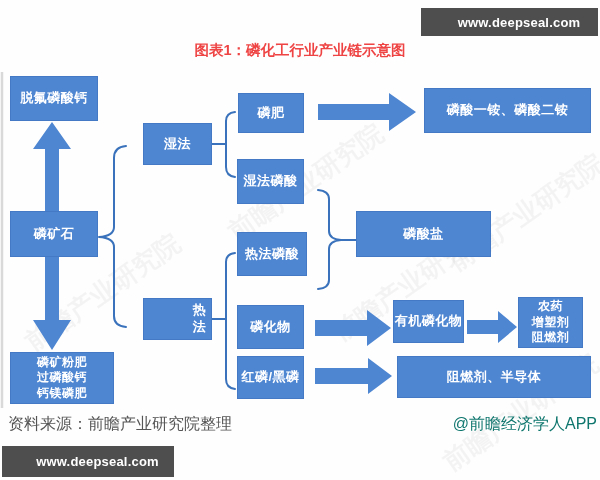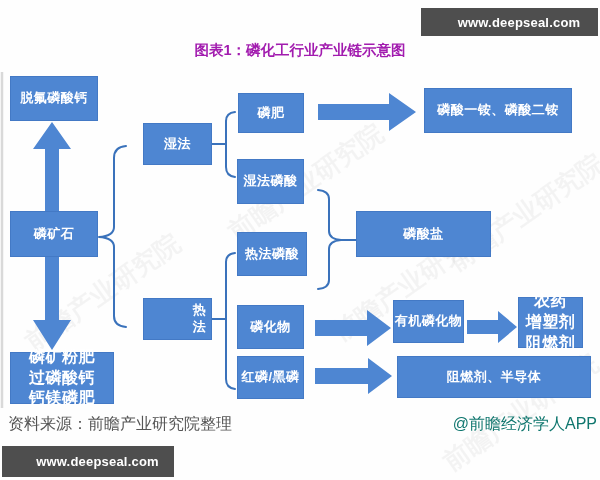--- a/index.html
+++ b/index.html
@@ -10,43 +10,43 @@
   }
   .wm-badge{
     position:absolute;background:#4e4e4e;color:#fff;
     display:flex;align-items:center;justify-content:center;
     font-size:13px;font-weight:600;letter-spacing:.2px;padding-left:19px;
   }
   #wm-top{right:2px;top:8px;width:158px;height:28px;}
   #wm-bottom{left:2px;top:446px;width:153px;height:31px;}
   #chart-title{
     position:absolute;left:0;top:41px;width:100%;
-    text-align:center;font-size:14.5px;font-weight:bold;color:#a21caf;
+    text-align:center;font-size:14.5px;font-weight:bold;color:#ef4444;
   }
   .node{
     position:absolute;background:#4e86d2;border:1px solid #4379c5;
     color:#ffffff;display:flex;flex-direction:column;
     align-items:center;justify-content:center;
     font-size:13px;font-weight:600;text-align:center;line-height:1.3;
     box-sizing:border-box;letter-spacing:.5px;
   }
-  .node.small-text{font-size:16px;}
+  .node.small-text{font-size:12px;}
   .node span{display:block;}
   
   #n-defluorinated{left:10px;top:76px;width:88px;height:45px;}
   #n-rock{left:10px;top:211px;width:88px;height:46px;}
   #n-powder{left:10px;top:352px;width:104px;height:52px;}
   #n-wet{left:143px;top:123px;width:69px;height:42px;}
   #n-thermal{left:143px;top:298px;width:69px;height:42px;padding-left:44px;}
   #n-fert{left:238px;top:93px;width:66px;height:40px;}
   #n-wetacid{left:237px;top:159px;width:67px;height:45px;}
   #n-thermacid{left:237px;top:232px;width:70px;height:44px;}
   #n-phosphide{left:237px;top:305px;width:67px;height:44px;}
   #n-redblack{left:237px;top:356px;width:67px;height:43px;}
-  #n-ammonium{left:424px;top:88px;width:148px;height:45px;}
+  #n-ammonium{left:424px;top:88px;width:167px;height:45px;}
   #n-salts{left:356px;top:211px;width:135px;height:46px;}
   #n-organo{left:393px;top:300px;width:71px;height:43px;}
   #n-pesticide{left:518px;top:297px;width:65px;height:51px;}
   #n-retardant{left:397px;top:356px;width:194px;height:42px;}
   #connector-layer{position:absolute;left:0;top:0;}
   .footer-text{position:absolute;top:414px;font-size:16px;}
   #footer-source{left:8px;color:#555;}
   #footer-credit{right:3px;color:#0f766e;}
   .bg-wm{
     position:absolute;color:#777;opacity:0.07;font-size:26px;font-weight:bold;

